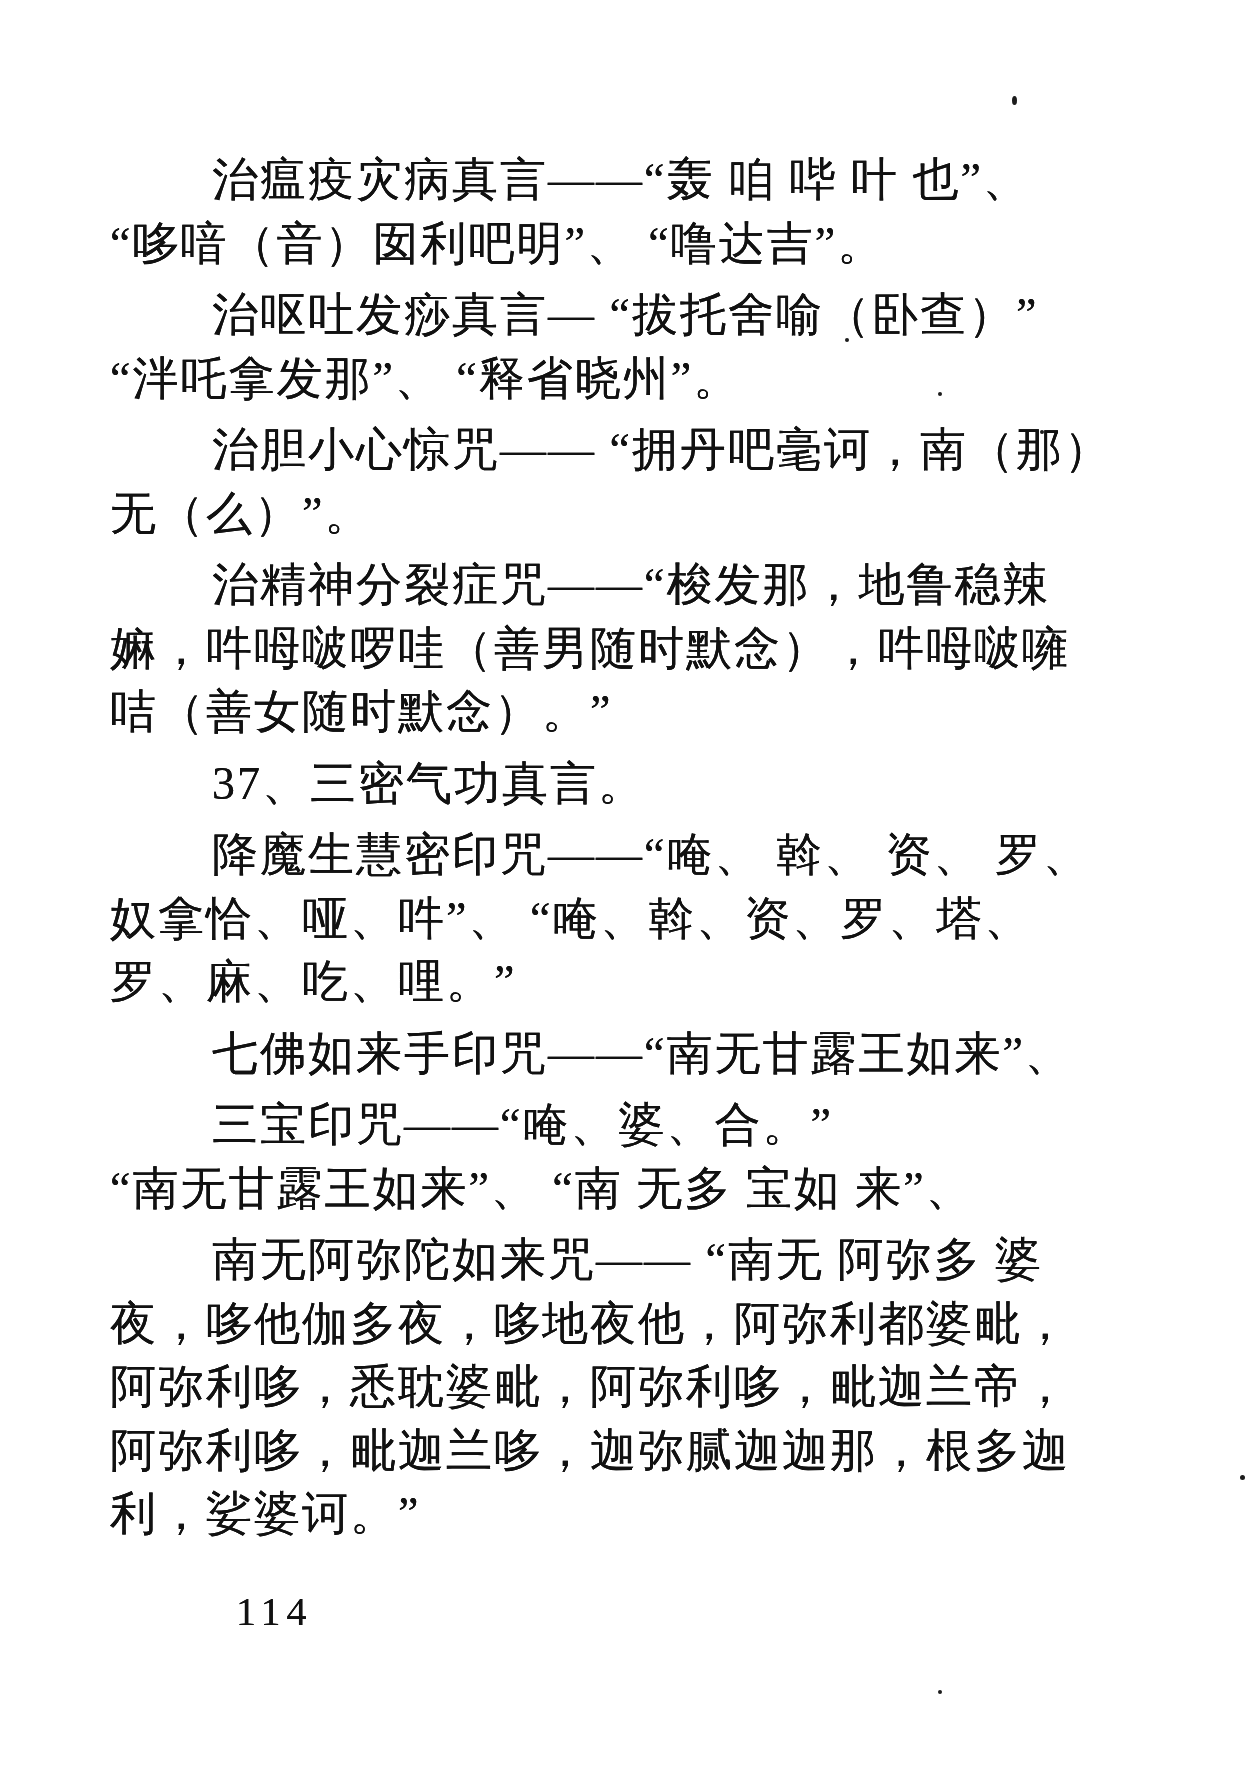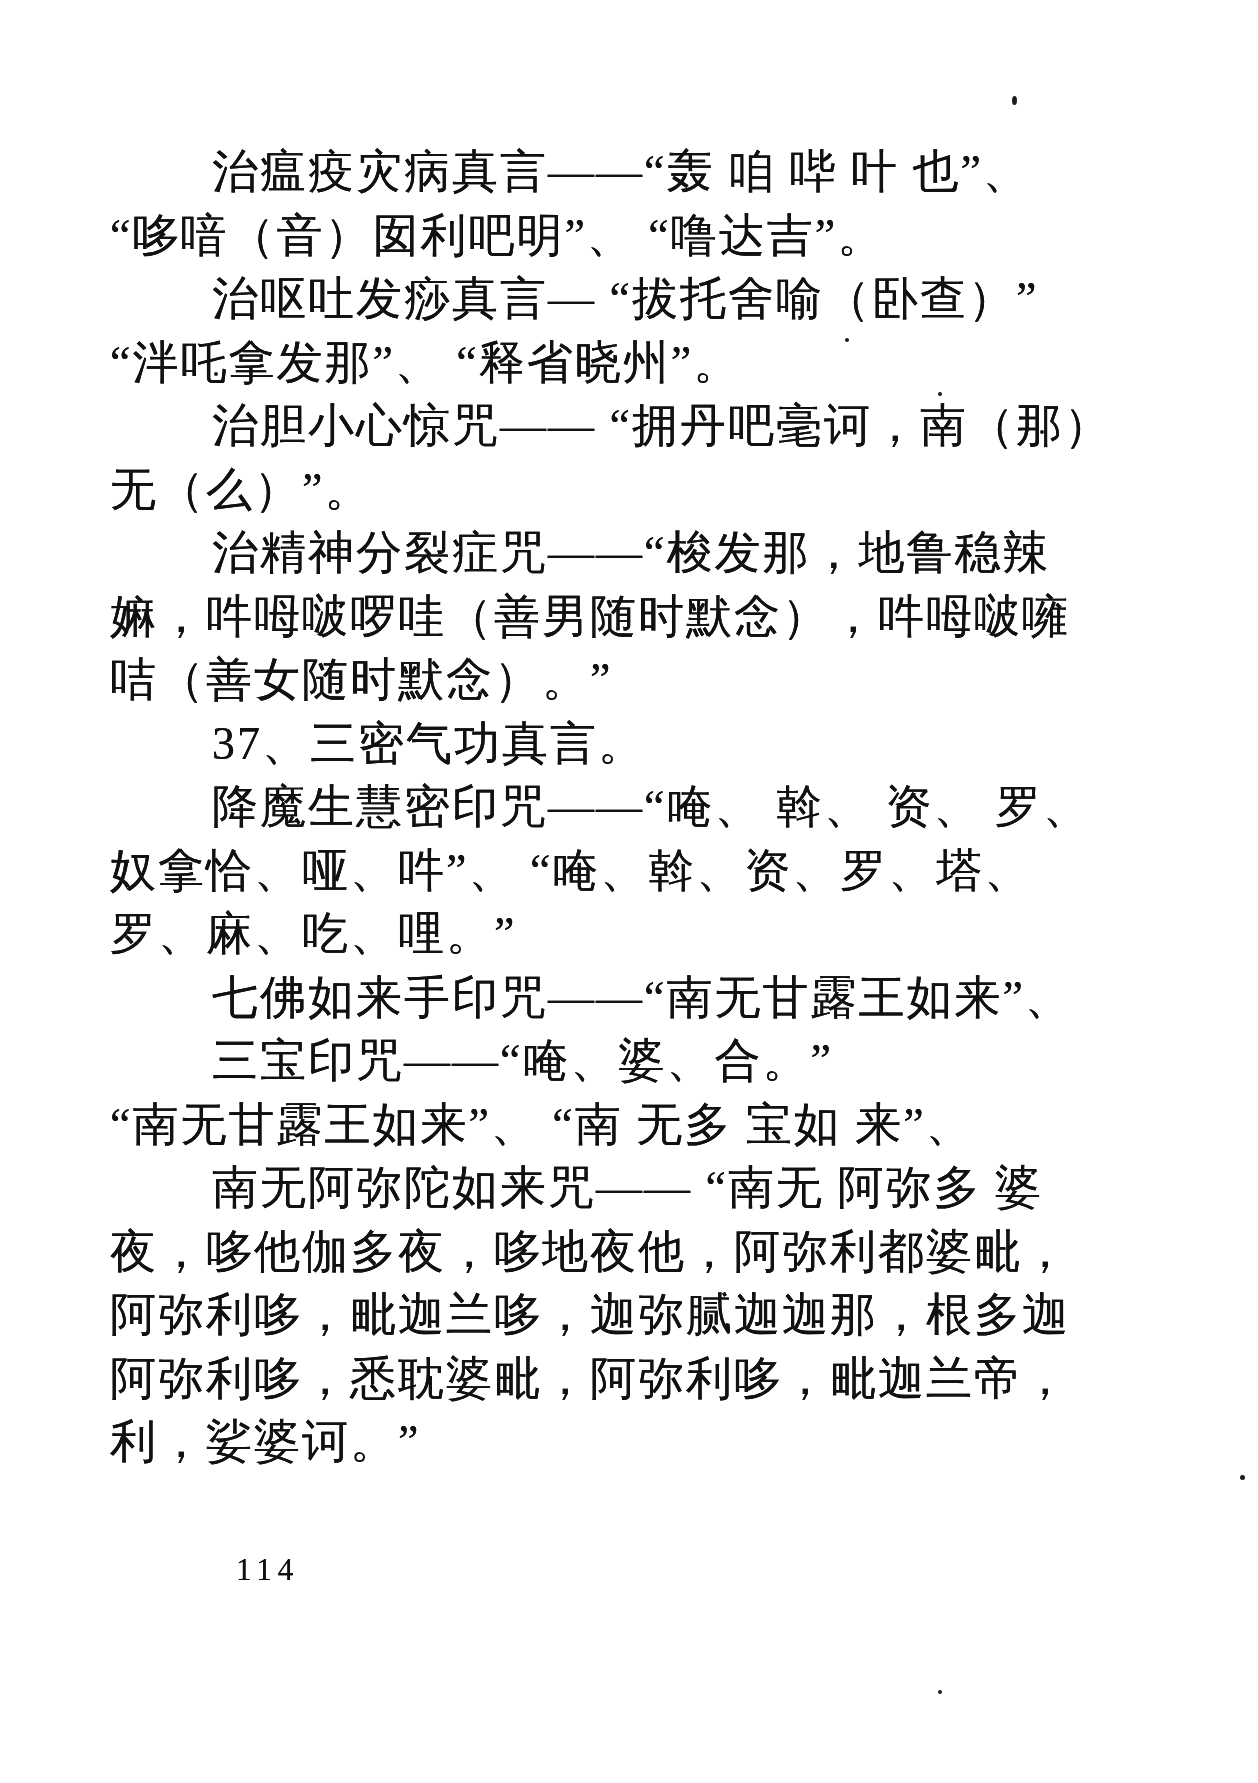--- a/index.html
+++ b/index.html
@@ -28,26 +28,27 @@
   }
   .line {
     font-size: 46px;
     line-height: 63.5px;
     letter-spacing: 2px;
     white-space: pre;
     text-shadow: 0 0 0.6px #000;
   }
   .line.indent {
     padding-left: 102px;
+    margin-top: 8px;
   }
   .page-number {
     position: absolute;
     left: 236px;
-    top: 1552px;
-    font-size: 31px;
+    top: 1588px;
+    font-size: 40px;
     letter-spacing: 6px;
     font-family: "Liberation Serif", "DejaVu Serif", serif;
     text-shadow: 0 0 0.5px #000;
   }
   .speck {
     position: absolute;
     background: #1c1c1c;
     border-radius: 50%;
   }
   .s1 { left: 1012px; top: 96px;  width: 5px; height: 9px; }
@@ -74,22 +75,22 @@
       <div class="line">咭（善女随时默念）。”</div>
       <div class="line indent">37、三密气功真言。</div>
       <div class="line indent">降魔生慧密印咒——“唵、 斡、 资、 罗、</div>
       <div class="line">奴拿恰、哑、吽”、 “唵、斡、资、罗、塔、</div>
       <div class="line">罗、麻、吃、哩。”</div>
       <div class="line indent">七佛如来手印咒——“南无甘露王如来”、</div>
       <div class="line indent">三宝印咒——“唵、婆、合。”</div>
       <div class="line">“南无甘露王如来”、 “南 无多 宝如 来”、</div>
       <div class="line indent">南无阿弥陀如来咒—— “南无 阿弥多 婆</div>
       <div class="line">夜，哆他伽多夜，哆地夜他，阿弥利都婆毗，</div>
+      <div class="line">阿弥利哆，悉耽婆毗，阿弥利哆，毗迦兰帝，</div>
       <div class="line">阿弥利哆，毗迦兰哆，迦弥腻迦迦那，根多迦</div>
-      <div class="line">阿弥利哆，悉耽婆毗，阿弥利哆，毗迦兰帝，</div>
       <div class="line">利，娑婆诃。”</div>
     </div>
 
   <div class="page-number">114</div>
 
   <div class="speck s1"></div>
   <div class="speck s2"></div>
   <div class="speck s3"></div>
   <div class="speck s4"></div>
   <div class="speck s5"></div>

